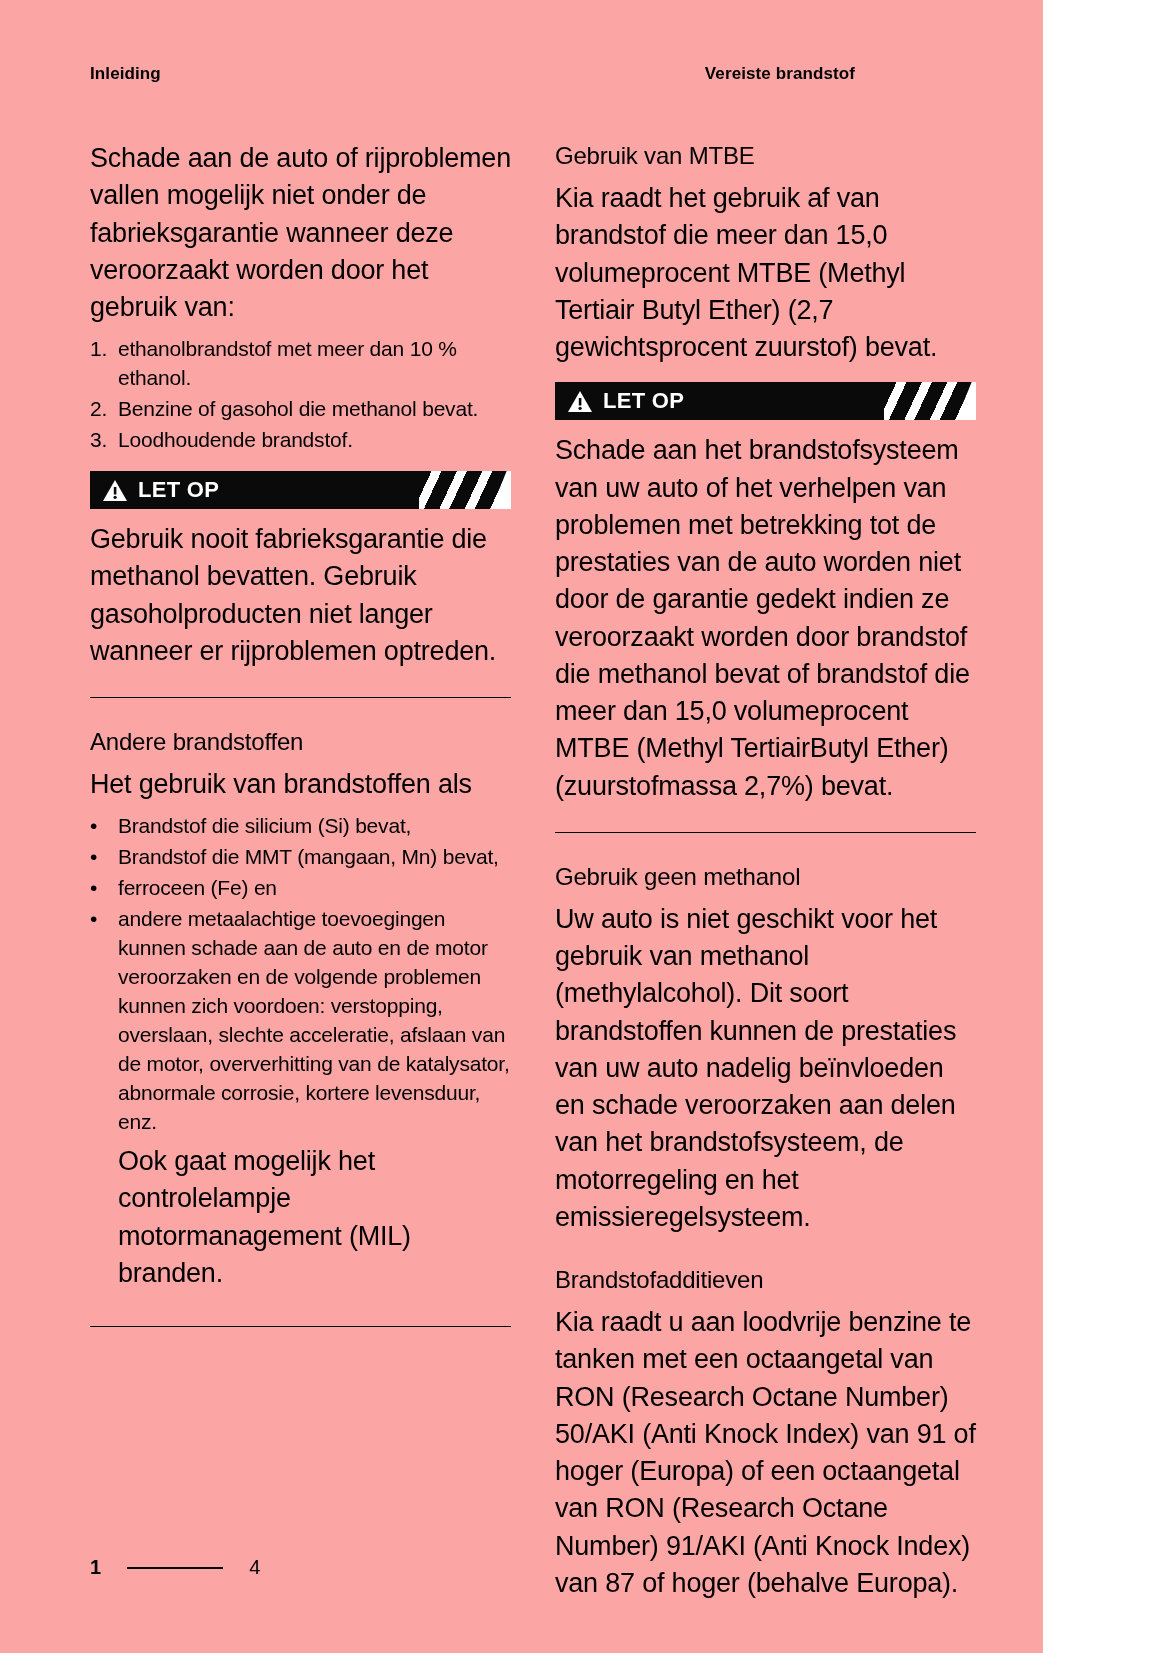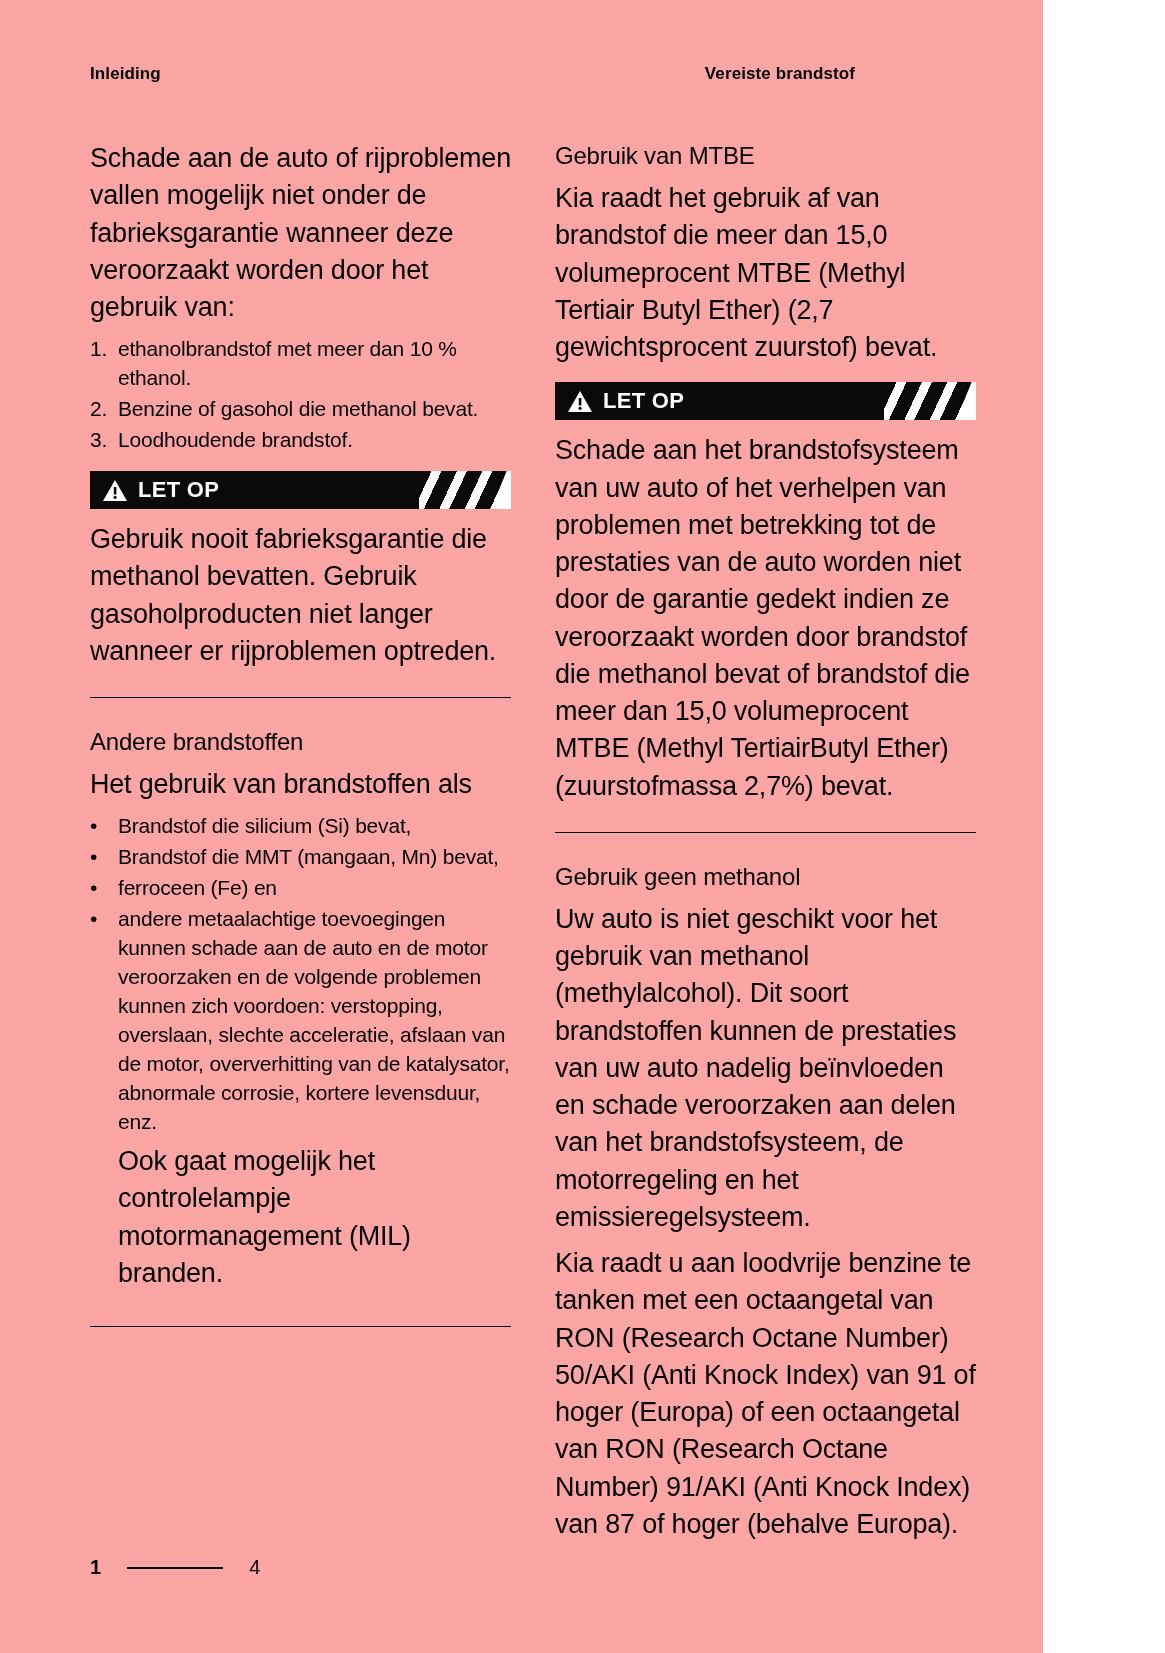--- a/index.html
+++ b/index.html
@@ -209,20 +209,21 @@
           </span>
           <span class="banner-title">LET OP</span>
           <span class="banner-stripes"></span>
         </div>
         <p class="body">Schade aan het brandstofsysteem van uw auto of het verhelpen van problemen met betrekking tot de prestaties van de auto worden niet door de garantie gedekt indien ze veroorzaakt worden door brandstof die methanol bevat of brandstof die meer dan 15,0 volumeprocent MTBE (Methyl TertiairButyl Ether) (zuurstofmassa 2,7%) bevat.</p>
       </div>
 
       <h2>Gebruik geen methanol</h2>
       <p class="body">Uw auto is niet geschikt voor het gebruik van methanol (methylalcohol). Dit soort brandstoffen kunnen de prestaties van uw auto nadelig beïnvloeden en schade veroorzaken aan delen van het brandstofsysteem, de motorregeling en het emissieregelsysteem.</p>
 
+      <h2>Brandstofadditieven</h2>
       <p class="body">Kia raadt u aan loodvrije benzine te tanken met een octaangetal van RON (Research Octane Number) 50/AKI (Anti Knock Index) van 91 of hoger (Europa) of een octaangetal van RON (Research Octane Number) 91/AKI (Anti Knock Index) van 87 of hoger (behalve Europa).</p>
 
     </section>
 
   </main>
 
   <footer class="page-footer">
     <span class="chapter">1</span>
     <span class="footer-line"></span>
     <span class="pagenum">4</span>

